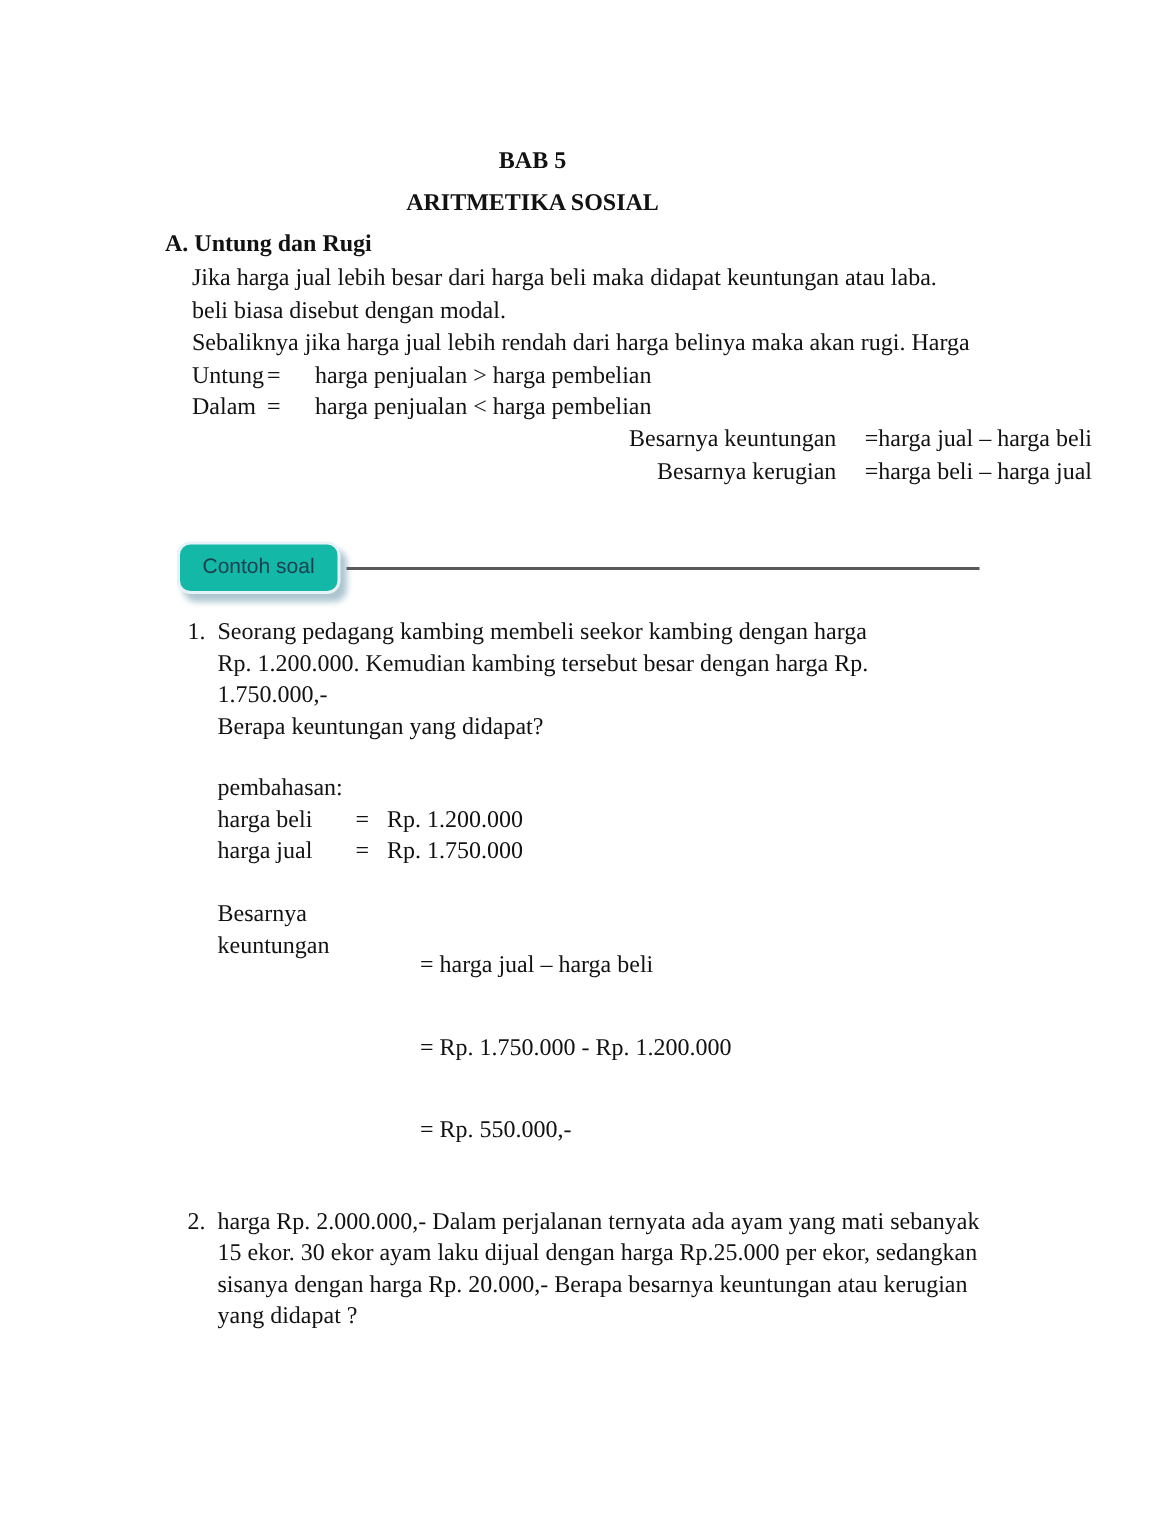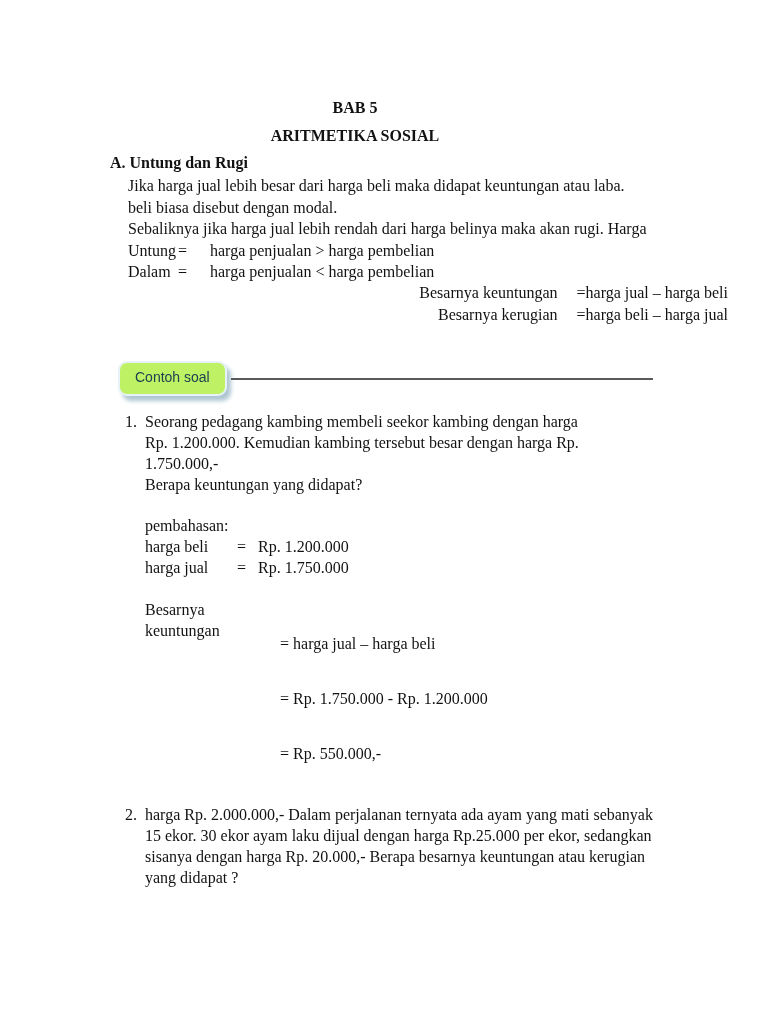--- a/index.html
+++ b/index.html
@@ -52,21 +52,21 @@
   .f-term { display: inline-block; width: 150px; }
   .f-eq   { display: inline-block; width: 28px; }
   .badge-row {
     margin-top: 36px;
     margin-left: 8px;
     display: flex;
     align-items: center;
     height: 34px;
   }
   .badge {
-    background: #bef264;
+    background: #14b8a6;
     border: 2px solid #e6f2f7;
     border-radius: 9px;
     box-shadow: 4px 5px 4px #aec6d1;
     padding: 4px 15px 6px 15px;
     font-family: "Liberation Sans", sans-serif;
     font-size: 14px;
     color: #1c4050;
     white-space: nowrap;
   }
   .rule {

